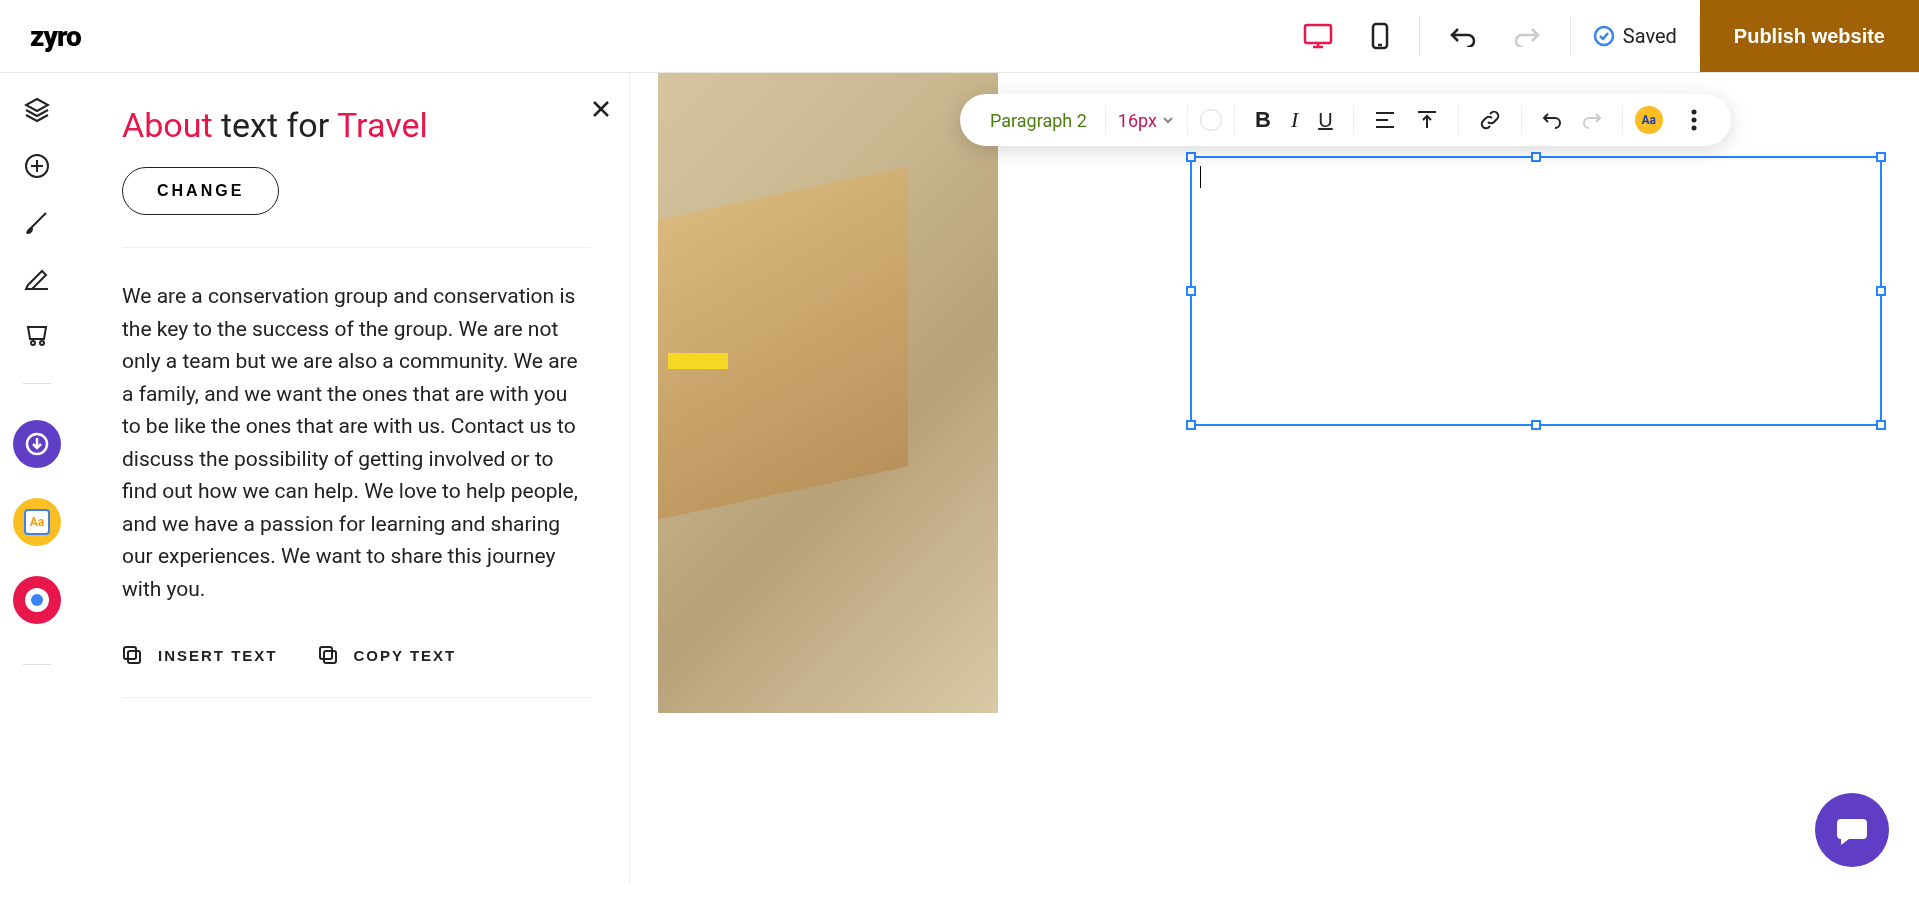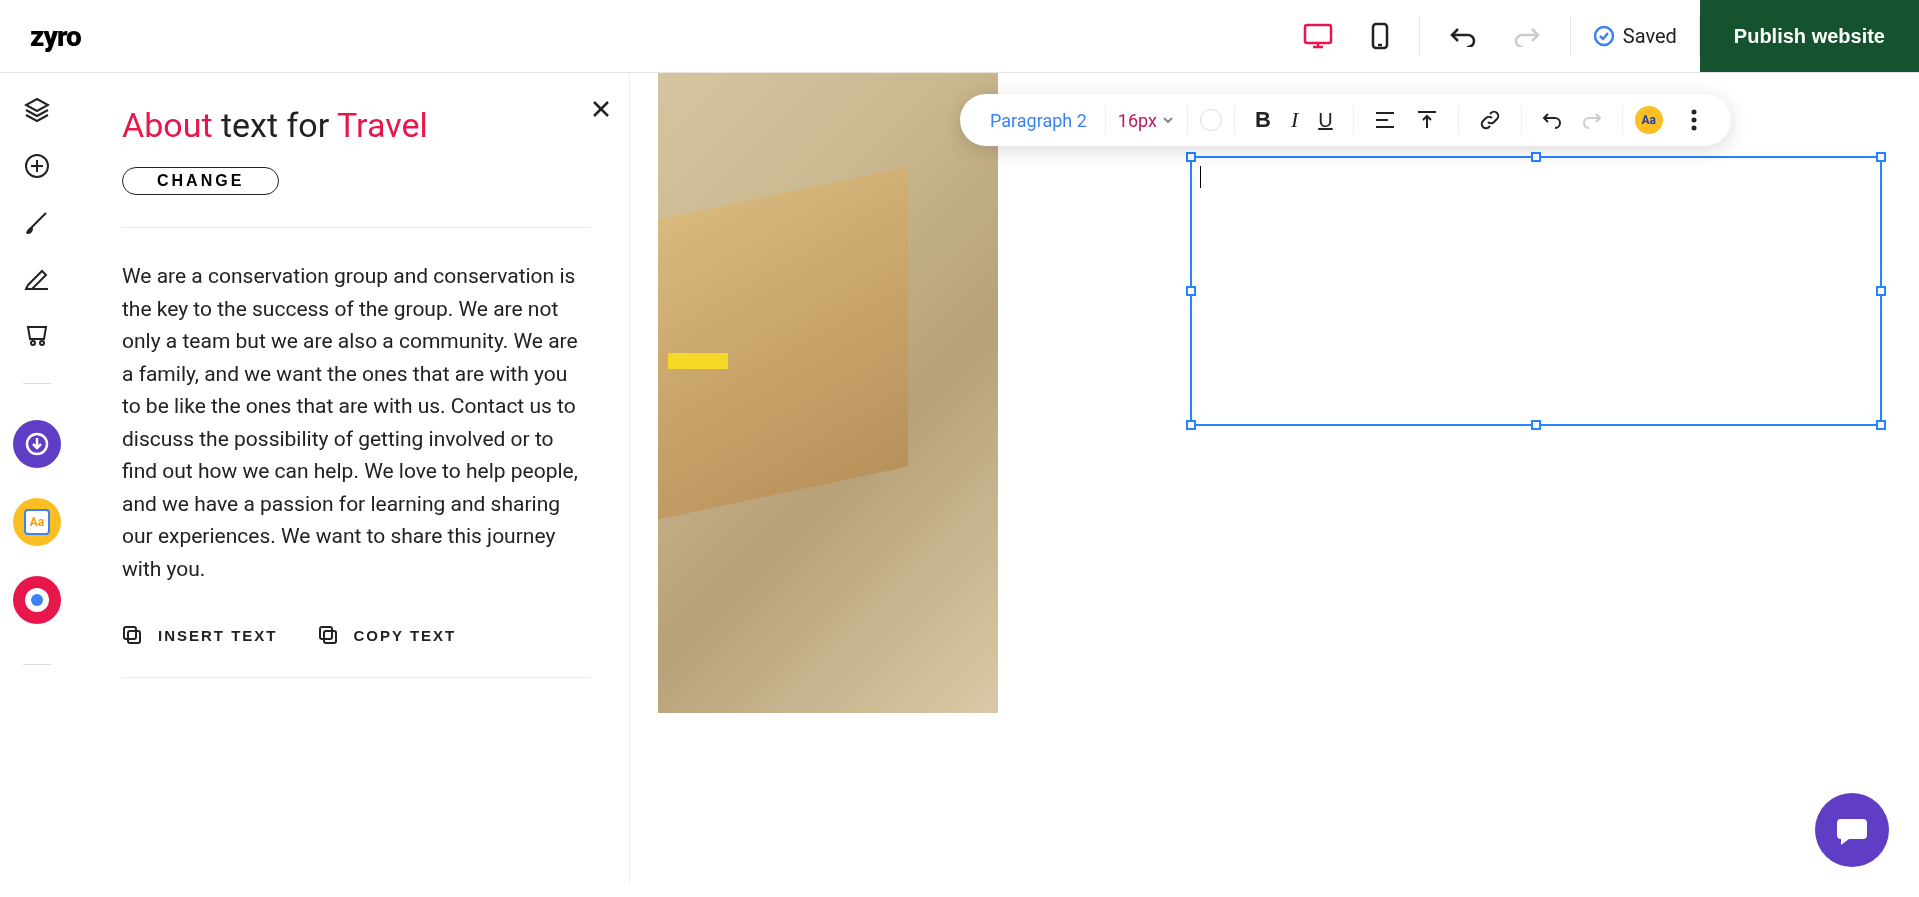--- a/index.html
+++ b/index.html
@@ -10,21 +10,21 @@
   .logo { font-weight: 900; font-size: 28px; letter-spacing: -1px; }
   .header-right { display: flex; align-items: center; height: 100%; }
   .device-group { display: flex; align-items: center; gap: 18px; padding: 0 20px; height: 100%; }
   .vsep { width: 1px; height: 40px; background: #e5e5e5; }
   .hdr-btn { background: none; border: none; cursor: pointer; padding: 8px 10px; display: flex; align-items: center; font-size: 20px; color: #222; }
   .hdr-btn.disabled { color: #ccc; cursor: default; }
   .desktop-icon svg { stroke: #e8174b; }
   .saved-group { display: flex; align-items: center; gap: 8px; padding: 0 22px; font-size: 20px; color: #222; }
   .saved-check { color: #3b82f6; }
   .preview-btn { padding: 0 28px; font-size: 20px; color: #222; background: none; border: none; height: 100%; cursor: pointer; }
-  .publish-btn { padding: 7px 34px; font-size: 20px; font-weight: 600; color: #fff; background: #14532d; border: none; height: 100%; cursor: pointer; text-align: center; }
+  .publish-btn { padding: 7px 34px; font-size: 20px; font-weight: 600; color: #fff; background: #a16207; border: none; height: 100%; cursor: pointer; text-align: center; }
 
   
   .left-rail { position: absolute; left: 0; top: 73px; bottom: 0; width: 74px; background: #fff; display: flex; flex-direction: column; align-items: center; padding-top: 24px; gap: 30px; z-index: 50; }
   .left-rail .rail-item { cursor: pointer; color: #222; }
   .rail-div { width: 28px; height: 1px; background: #ddd; margin: 6px 0; }
   .rail-circle { width: 48px; height: 48px; border-radius: 50%; display: flex; align-items: center; justify-content: center; cursor: pointer; }
   .rail-purple { background: #5f3dc4; color: #fff; }
   .rail-orange { background: #fbbf24; }
   .rail-orange-inner { width: 26px; height: 26px; border-radius: 4px; background: #fff; border: 2px solid #3b82f6; display:flex; align-items:center; justify-content:center; font-size: 12px; color:#f59e0b; font-weight:700; }
   .rail-pink { background: #e8174b; }
@@ -32,21 +32,21 @@
   .rail-pink-pupil { width: 12px; height: 12px; border-radius: 50%; background: #3b82f6; }
 
   
   .ai-panel { position: absolute; left: 84px; top: 73px; width: 546px; bottom: 13px; background: #fff; border-right: 1px solid #eee; overflow-y: auto; padding: 32px 38px 0 38px; z-index: 40; }
   .ai-panel::-webkit-scrollbar { width: 16px; }
   .ai-panel::-webkit-scrollbar-track { background: #f0f0f0; }
   .ai-panel::-webkit-scrollbar-thumb { background: #bbb; border-radius: 8px; }
   .ai-title { font-size: 34px; font-weight: 400; color: #222; margin-bottom: 22px; }
   .ai-title .pink { color: #e8174b; }
   .close-panel { position: absolute; right: 18px; top: 26px; font-size: 26px; cursor: pointer; color: #222; background:none; border:none; }
-  .change-btn { border: 1px solid #222; border-radius: 999px; background: none; padding: 4px 34px; font-size: 16px; letter-spacing: 3px; font-weight: 600; cursor: pointer; }
+  .change-btn { border: 1px solid #222; border-radius: 999px; background: none; padding: 14px 34px; font-size: 16px; letter-spacing: 3px; font-weight: 600; cursor: pointer; }
   .panel-hr { border: none; border-top: 1px solid #eee; margin: 32px 0; }
   .ai-body { font-size: 21px; line-height: 1.55; color: #222; margin-bottom: 40px; }
   .panel-actions { display: flex; gap: 40px; }
   .panel-action { display: flex; align-items: center; gap: 16px; font-size: 15px; letter-spacing: 2px; font-weight: 600; cursor: pointer; background:none; border:none; color:#222; }
 
   
   .canvas { position: absolute; left: 630px; top: 73px; right: 0; bottom: 0; background: #fff; overflow: hidden; }
   .canvas-img { position: absolute; left: 28px; top: 0; width: 340px; height: 640px; background: linear-gradient(135deg, #d4c5a0 0%, #c9b890 30%, #b8a179 60%, #d9c9a6 100%); }
   .canvas-img::before { content:""; position:absolute; left:0; top:120px; width:250px; height:300px; background: linear-gradient(160deg, #d9b97d, #b8915a); transform: skewY(-12deg); }
   .canvas-img::after { content:""; position:absolute; left:10px; top:280px; width:60px; height:16px; background:#f5d926; }
@@ -54,21 +54,21 @@
   .sel-box .handle { position: absolute; width: 10px; height: 10px; background: #fff; border: 2px solid #2684ff; }
   .h-tl { left: -6px; top: -6px; } .h-tr { right: -6px; top: -6px; } .h-bl { left: -6px; bottom: -6px; } .h-br { right: -6px; bottom: -6px; }
   .h-tm { left: 50%; top: -6px; margin-left:-5px; } .h-bm { left: 50%; bottom: -6px; margin-left:-5px; }
   .h-ml { left: -6px; top: 50%; margin-top:-5px; } .h-mr { right: -6px; top: 50%; margin-top:-5px; }
   .cursor-line { position:absolute; left:8px; top:8px; width:1px; height:22px; background:#000; }
 
   
   .txt-toolbar { position: absolute; display: flex; align-items: center; background: #fff; border-radius: 999px; box-shadow: 0 4px 20px rgba(0,0,0,0.15); height: 52px; padding: 0 18px; gap: 0; z-index: 60; }
   .txt-toolbar .tseg { display: flex; align-items: center; gap: 4px; padding: 0 12px; height: 100%; }
   .txt-toolbar .tsep { width: 1px; height: 30px; background: #eee; }
-  .style-label { font-size: 18px; color: #3b82f6; padding-right: 6px; }
+  .style-label { font-size: 18px; color: #4d7c0f; padding-right: 6px; }
   .size-label { font-size: 18px; color: #be185d; }
   .tbtn { background:none; border:none; cursor:pointer; padding: 6px 8px; font-size: 20px; color:#222; display:flex; align-items:center; }
   .tbtn.faded { color: #ccc; }
   .color-swatch { width: 22px; height: 22px; border-radius: 50%; border: 1px solid #ddd; background: #fff; cursor:pointer; }
   .aa-badge { width: 28px; height: 28px; border-radius: 50%; background: #fbbf24; display:flex; align-items:center; justify-content:center; font-size:12px; font-weight:700; color:#1e40af; cursor:pointer; }
   .kebab { font-size: 22px; color: #222; cursor:pointer; padding:0 4px; }
 
   
   .chat-fab { position: absolute; right: 30px; bottom: 30px; width: 74px; height: 74px; border-radius: 50%; background: #5f3dc4; display:flex; align-items:center; justify-content:center; cursor:pointer; z-index: 200; }
 

